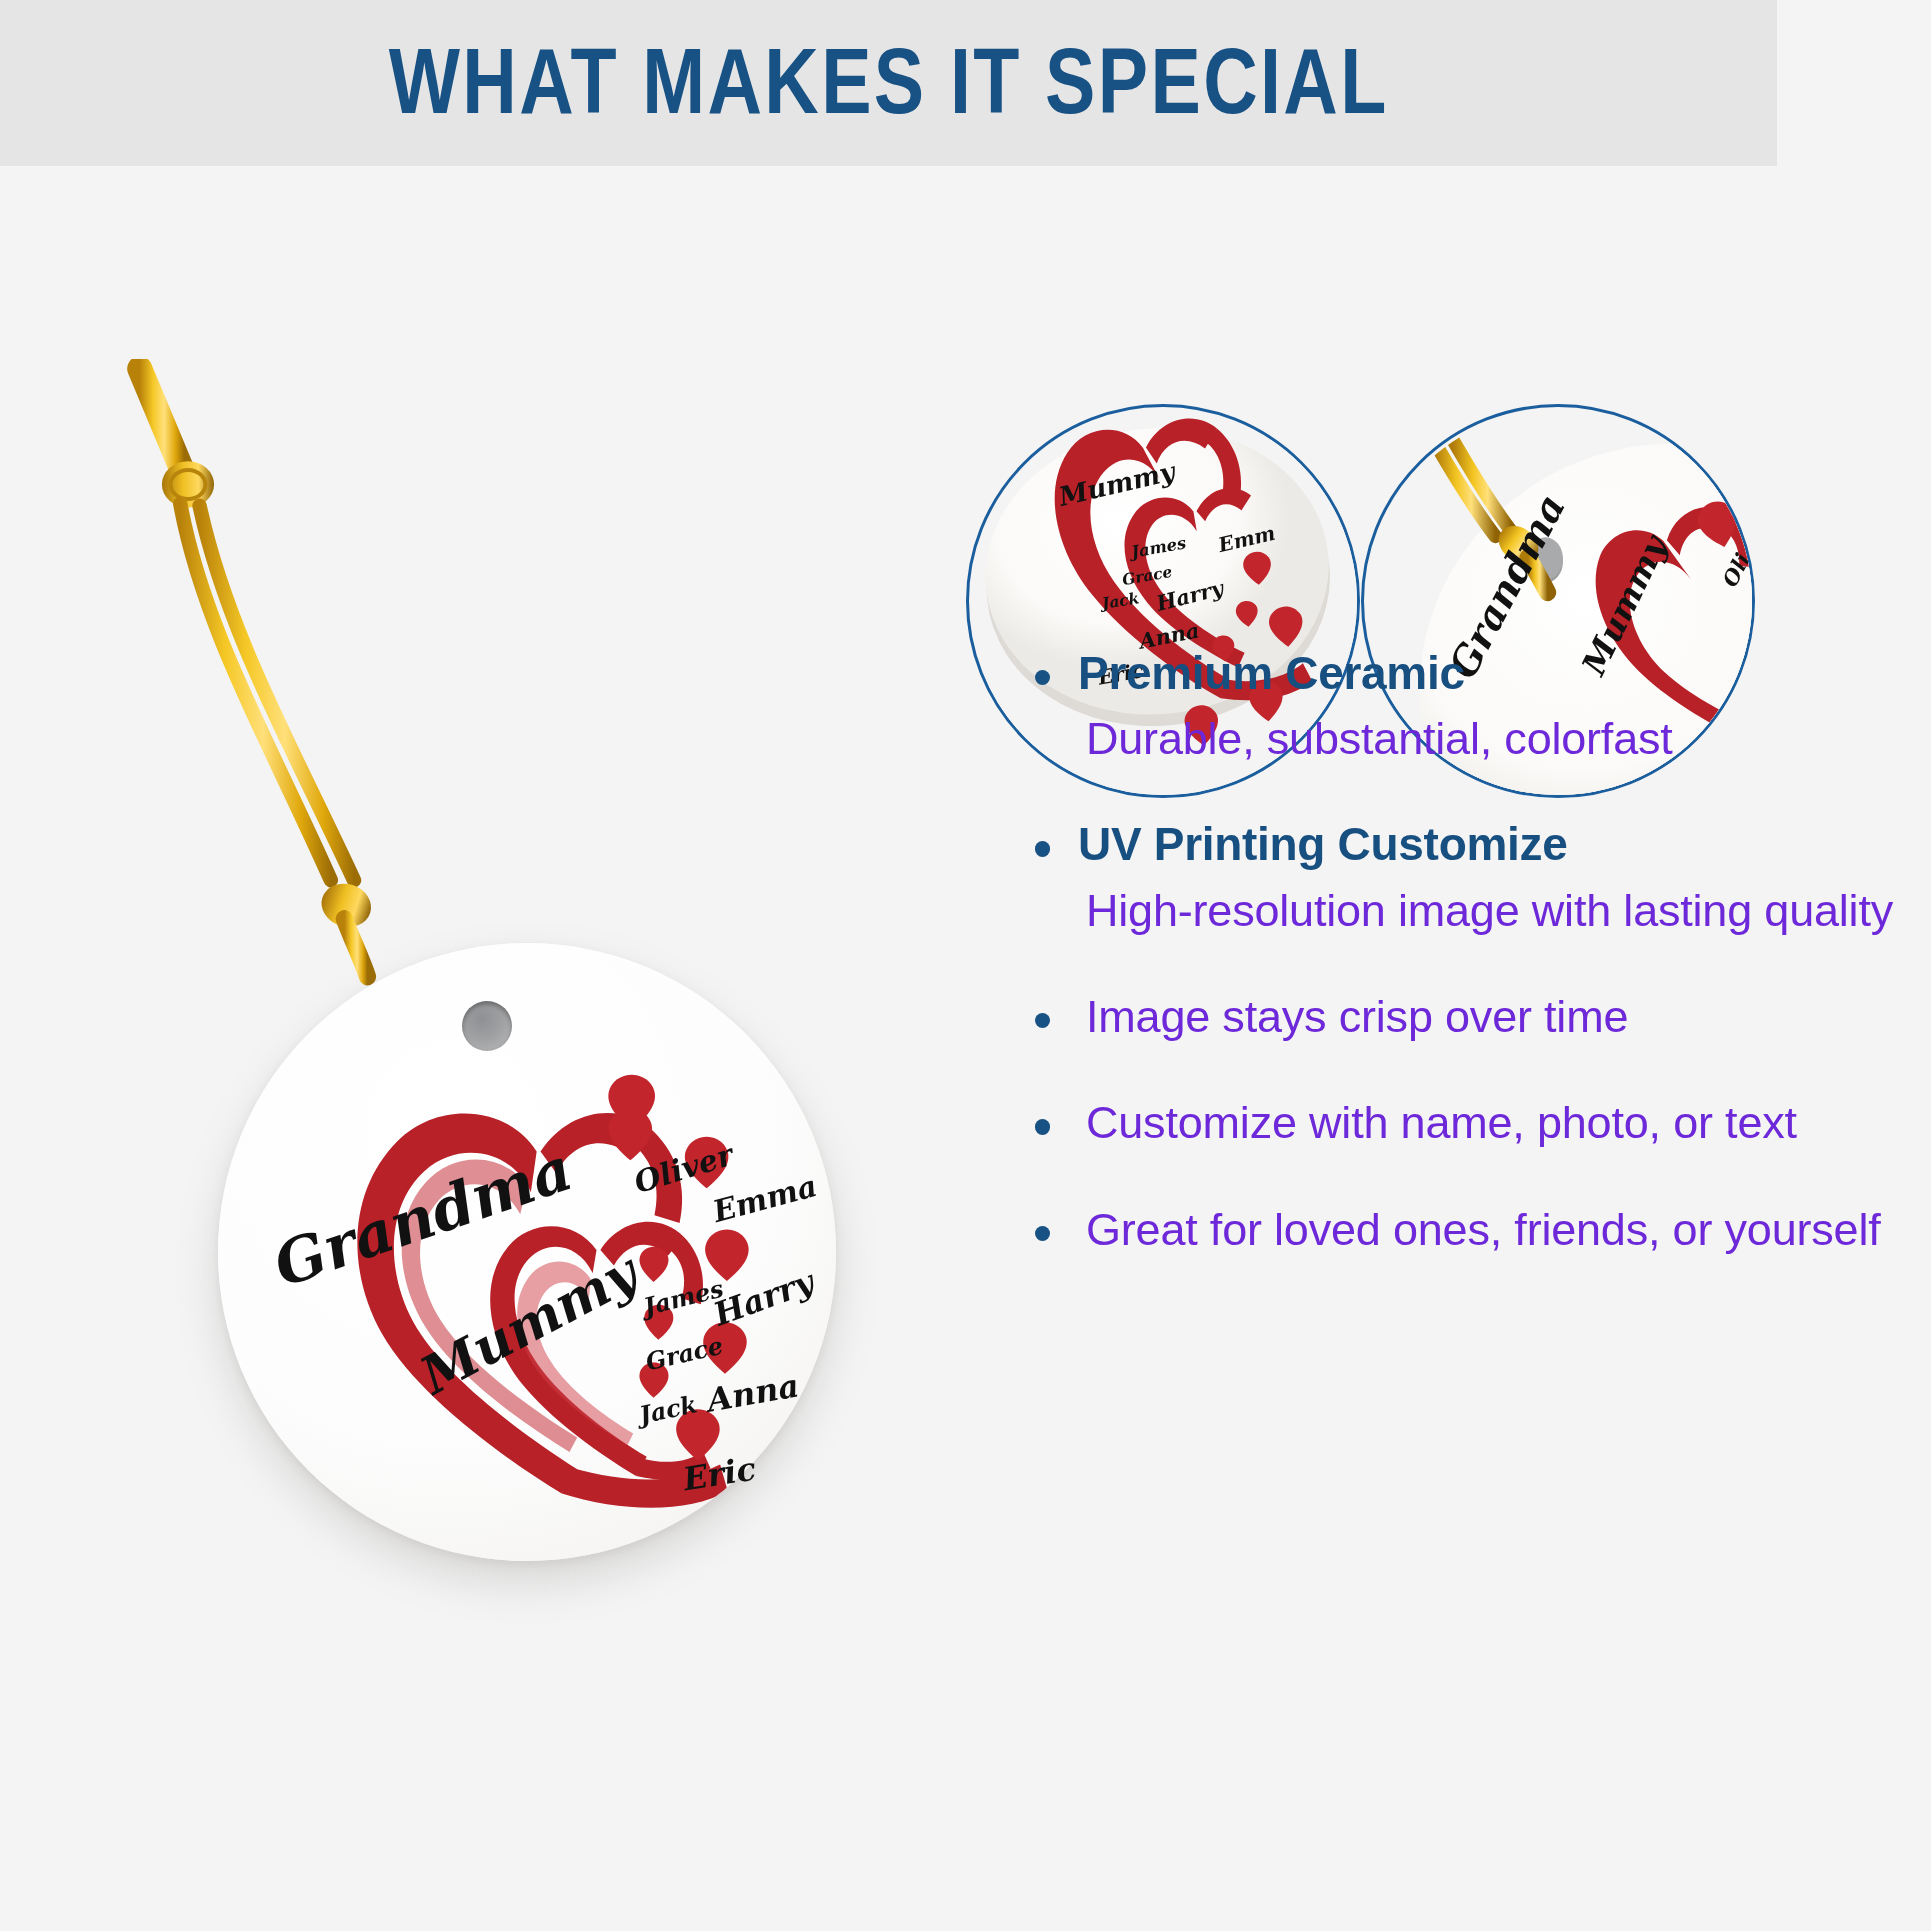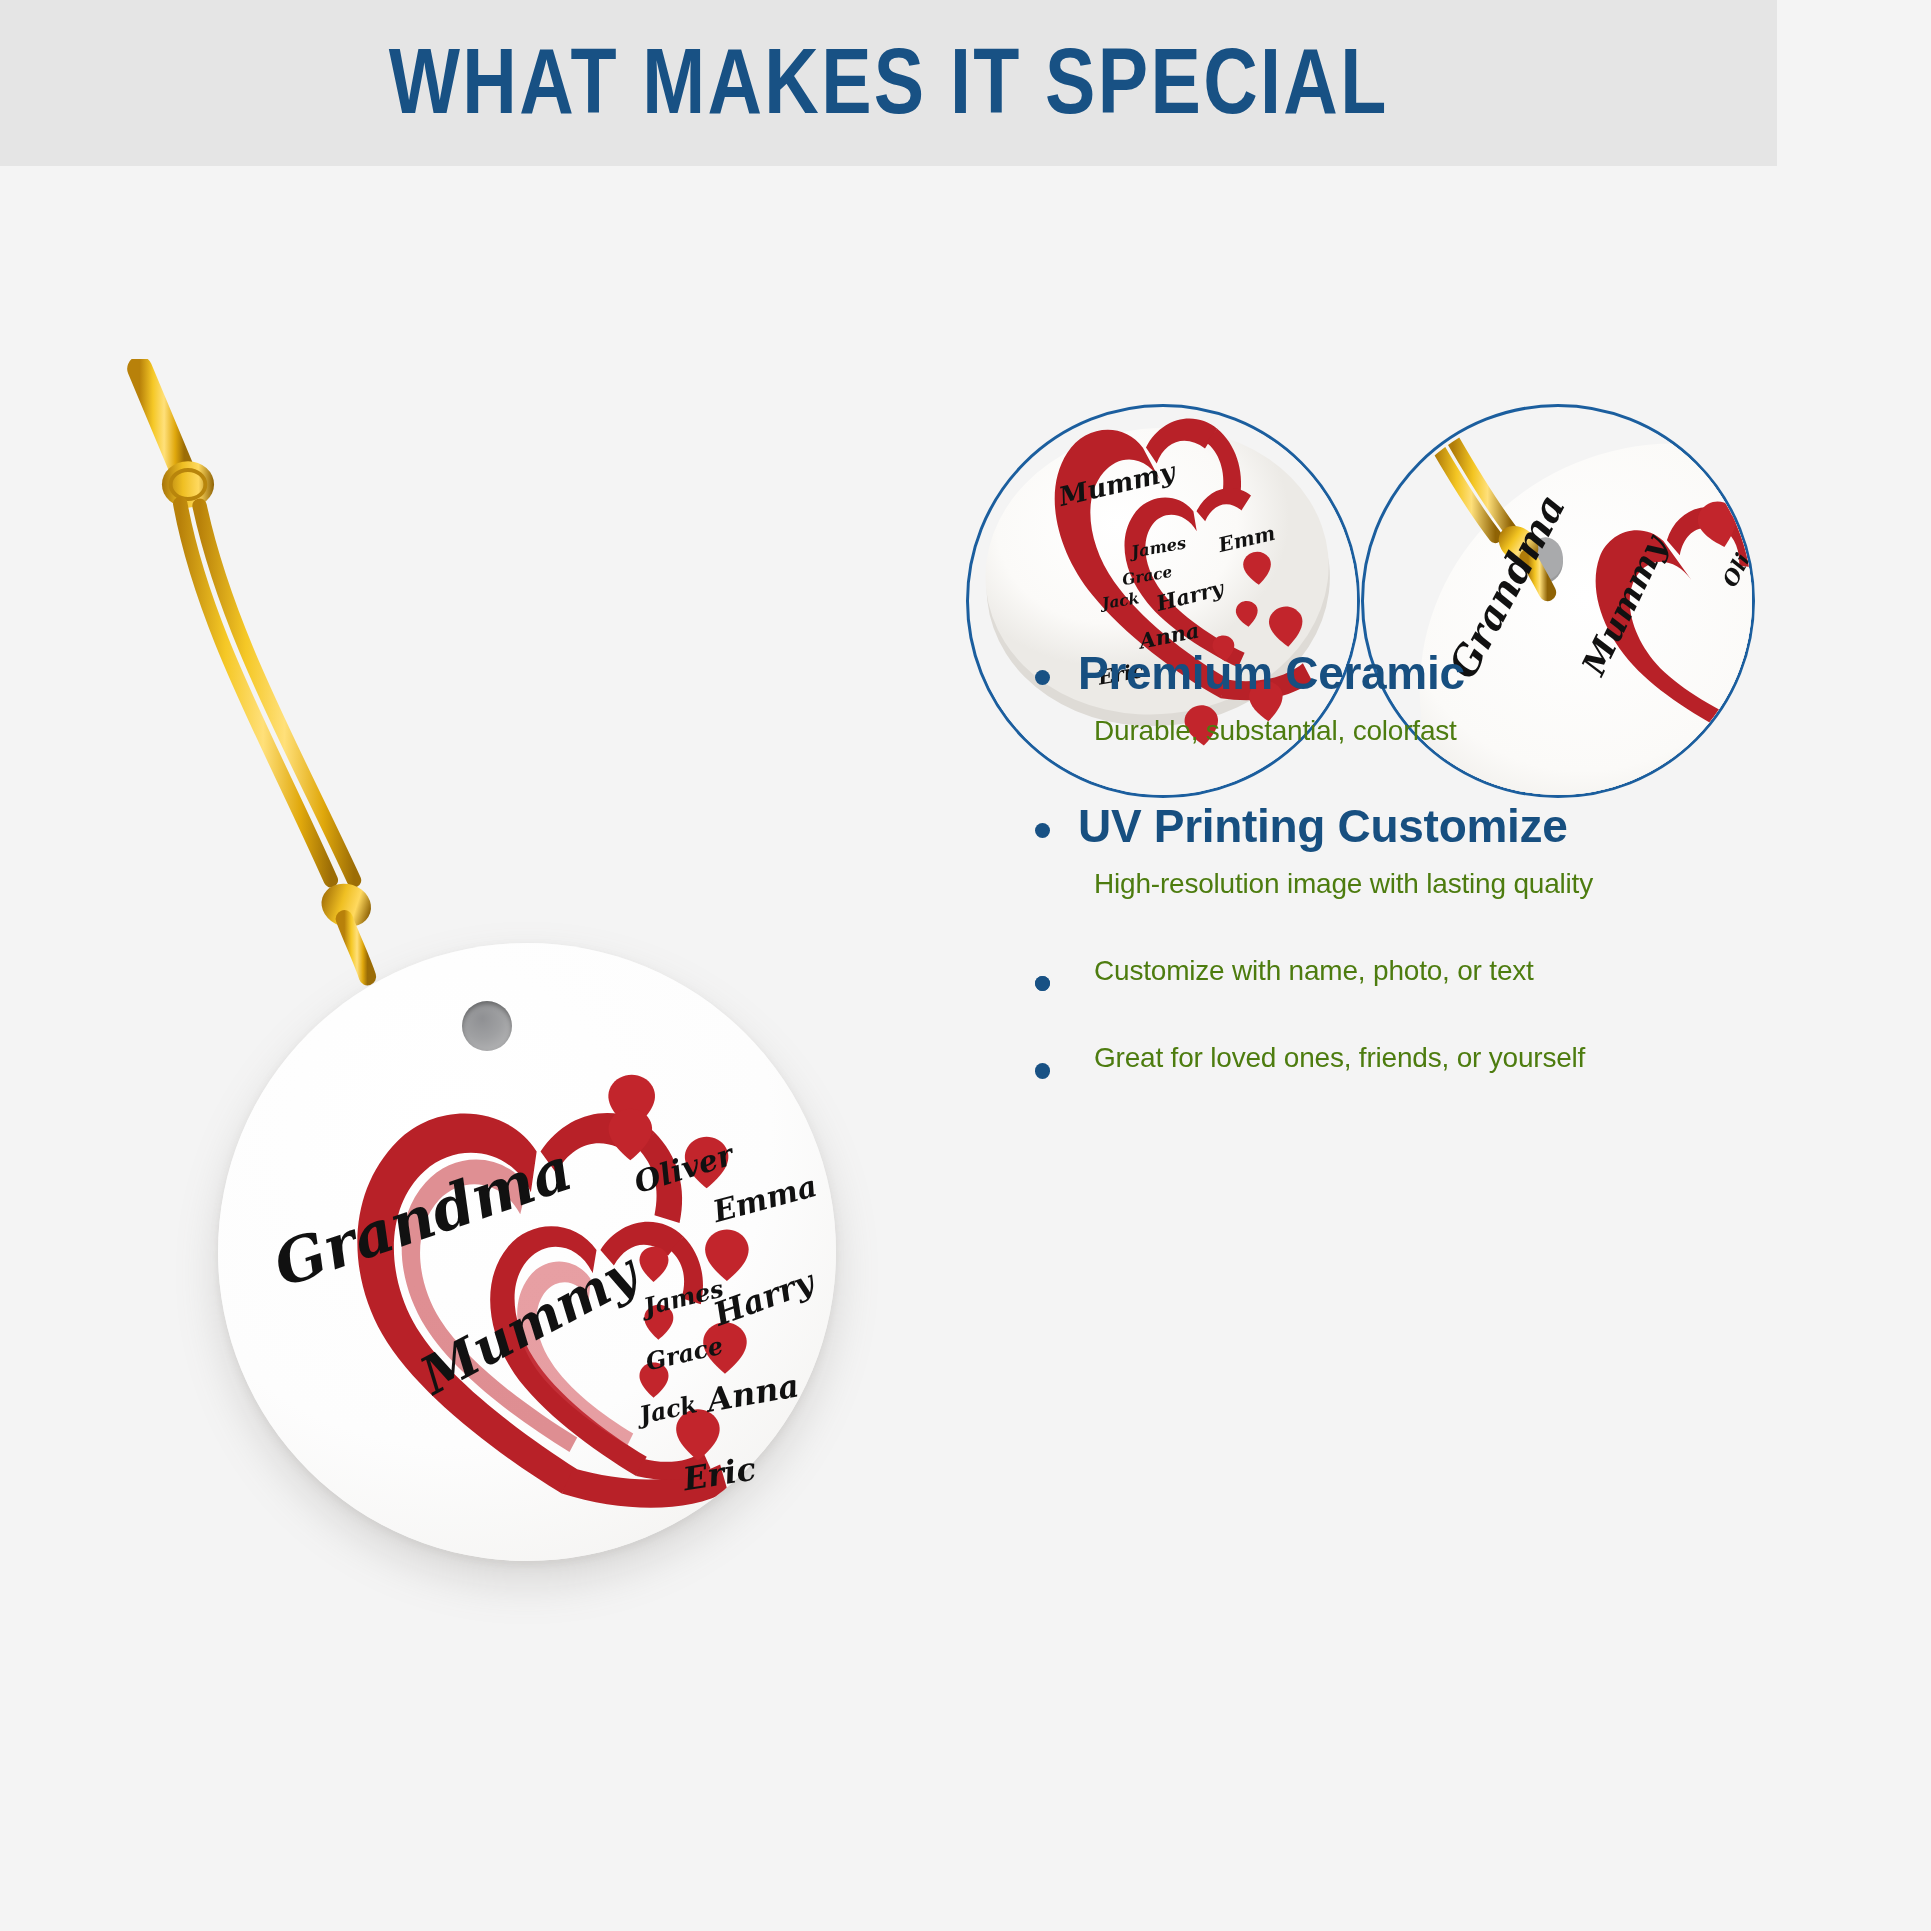--- a/index.html
+++ b/index.html
@@ -132,25 +132,25 @@
   }
   .feature-title {
     color: #174f80;
     font-size: 46px;
     font-weight: bold;
     line-height: 1.08;
     margin: 0 0 15.4px 0;
     letter-spacing: -0.3px;
   }
   .feature-desc {
-    color: #4d7c0f;
-    font-size: 28px;
+    color: #6d28d9;
+    font-size: 45px;
     font-weight: normal;
     line-height: 1.12;
-    margin: 16px;
+    margin: 8px;
     letter-spacing: -0.2px;
   }
 </style>
 </head>
 <body>
 
 <div class="header-band">
   <div class="header-title">WHAT MAKES IT SPECIAL</div>
 </div>
 
@@ -365,20 +365,21 @@
     </div>
 
     <div class="feature-item">
       <span class="feature-bullet"></span>
       <div class="feature-title">UV Printing Customize</div>
       <div class="feature-desc">High-resolution image with lasting quality</div>
     </div>
 
     <div class="feature-item">
       <span class="feature-bullet"></span>
+      <div class="feature-desc">Image stays crisp over time</div>
     </div>
 
     <div class="feature-item">
       <span class="feature-bullet"></span>
       <div class="feature-desc">Customize with name, photo, or text</div>
     </div>
 
     <div class="feature-item">
       <span class="feature-bullet"></span>
       <div class="feature-desc">Great for loved ones, friends, or yourself</div>

